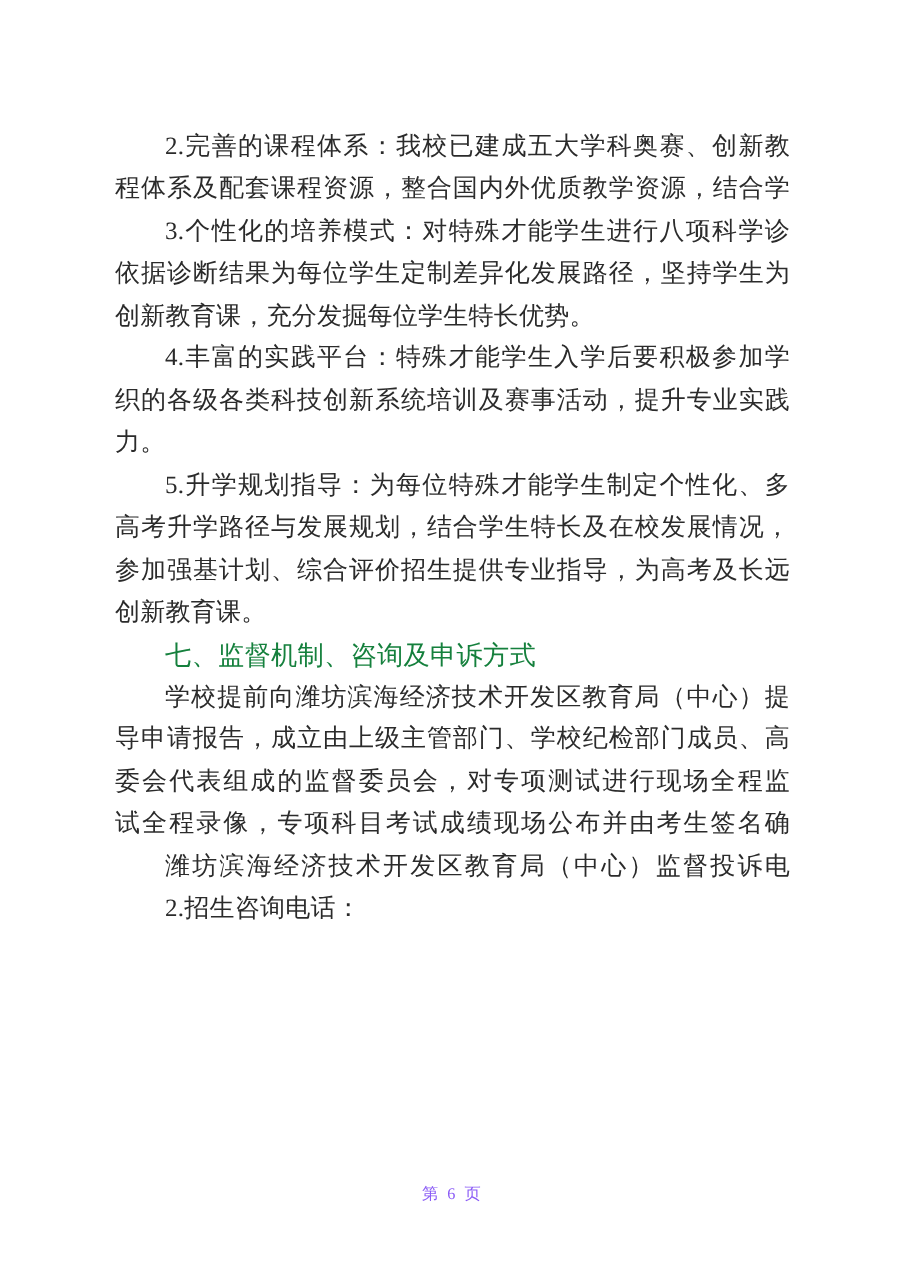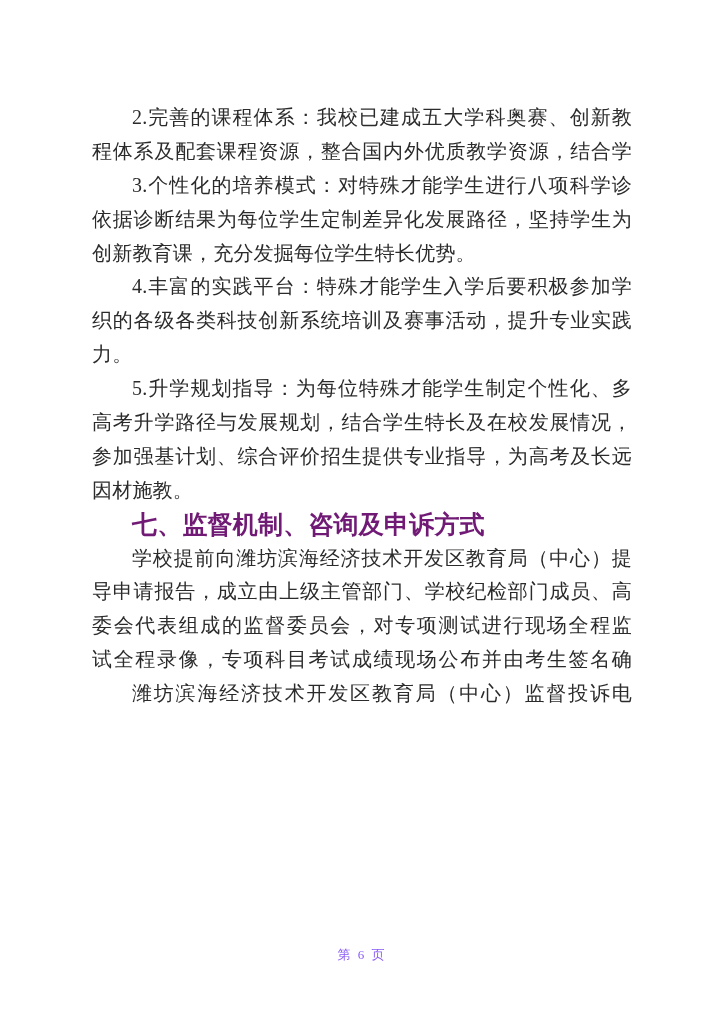--- a/index.html
+++ b/index.html
@@ -37,23 +37,23 @@
   .line.indent {
     padding-left: 40px;
   }
   .line.justify {
     text-align: justify;
     text-align-last: justify;
     text-justify: inter-character;
   }
   .line.heading {
     font-family: "Liberation Sans", "DejaVu Sans", sans-serif;
-    font-weight: 700;
-    font-size: 25px;
-    color: #701a75;
+    font-weight: 400;
+    font-size: 21px;
+    color: #15803d;
   }
   .footer {
     position: absolute;
     left: 0;
     right: 0;
     top: 946px;
     text-align: center;
     font-size: 13px;
     letter-spacing: 2px;
     color: #8b5cf6;
@@ -68,24 +68,25 @@
       <div class="line justify">程体系及配套课程资源，整合国内外优质教学资源，结合学生实</div>
       <div class="line indent justify">3.个性化的培养模式：对特殊才能学生进行八项科学诊断，</div>
       <div class="line justify">依据诊断结果为每位学生定制差异化发展路径，坚持学生为本，</div>
       <div class="line">创新教育课，充分发掘每位学生特长优势。</div>
       <div class="line indent justify">4.丰富的实践平台：特殊才能学生入学后要积极参加学校组</div>
       <div class="line justify">织的各级各类科技创新系统培训及赛事活动，提升专业实践能</div>
       <div class="line">力。</div>
       <div class="line indent justify">5.升学规划指导：为每位特殊才能学生制定个性化、多元化</div>
       <div class="line justify">高考升学路径与发展规划，结合学生特长及在校发展情况，为其</div>
       <div class="line justify">参加强基计划、综合评价招生提供专业指导，为高考及长远发展</div>
-      <div class="line">因材施教。</div>
+      <div class="line">创新教育课。</div>
       <div class="line indent heading">七、监督机制、咨询及申诉方式</div>
       <div class="line indent justify">学校提前向潍坊滨海经济技术开发区教育局（中心）提交督</div>
       <div class="line justify">导申请报告，成立由上级主管部门、学校纪检部门成员、高中家</div>
       <div class="line justify">委会代表组成的监督委员会，对专项测试进行现场全程监督，测</div>
       <div class="line justify">试全程录像，专项科目考试成绩现场公布并由考生签名确认，确</div>
       <div class="line indent justify">潍坊滨海经济技术开发区教育局（中心）监督投诉电话：</div>
+      <div class="line indent">2.招生咨询电话：</div>
     </div>
   <div class="footer">
     <span>第 6 页</span>
   </div>
 </div>
 
 </body></html>

